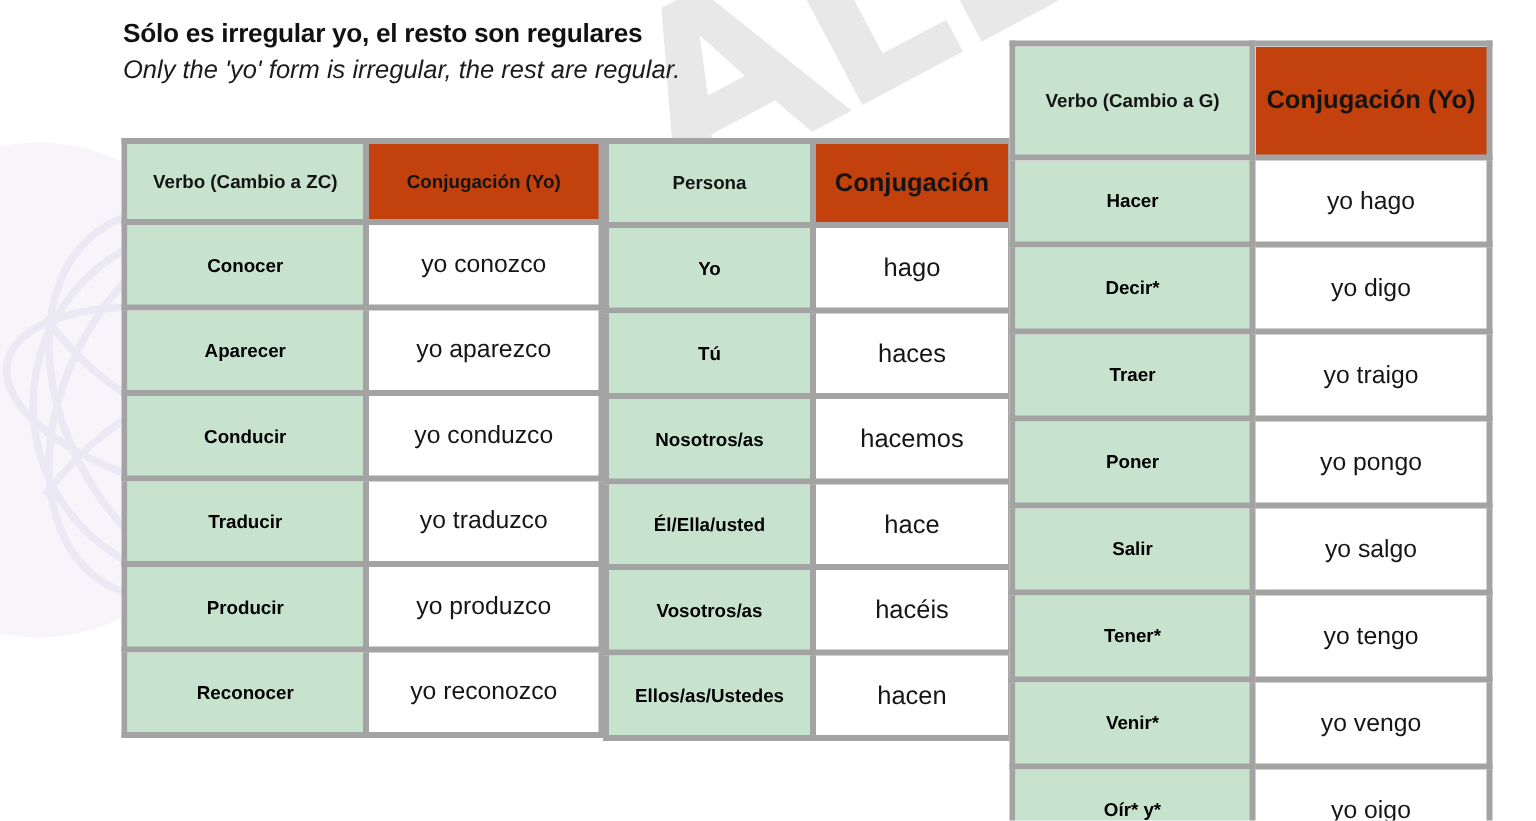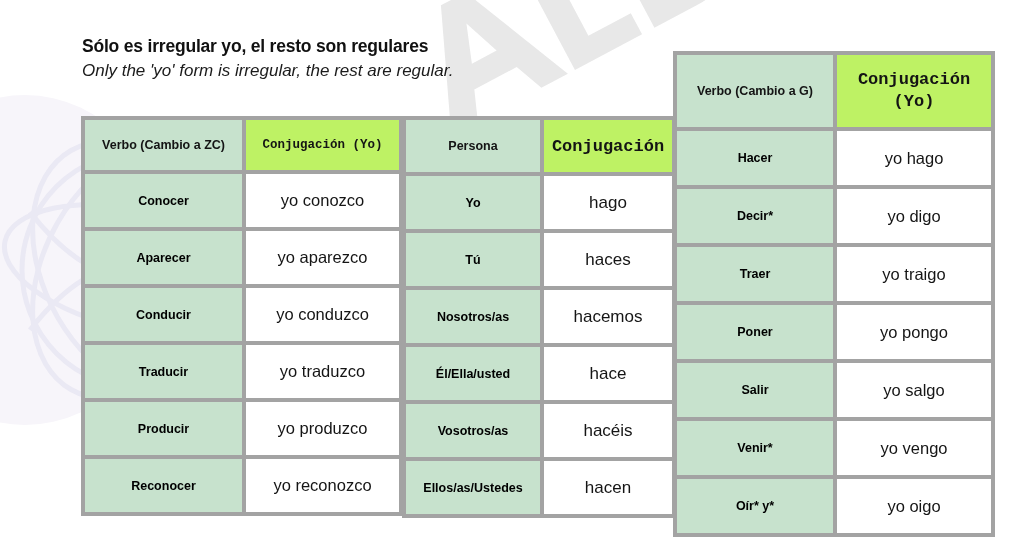--- a/index.html
+++ b/index.html
@@ -51,21 +51,20 @@
     border-radius: 50%;
     background: #f7f5fa;
   }
 
   
   #page {
     position: relative;
     z-index: 1;
     width: 1024px;
     height: 406px;
-    margin-top: 24px;
   }
 
   
   #heading-block {
     position: absolute;
     left: 82px;
     top: 10px;
     width: 520px;
   }
   #title-es {
@@ -106,24 +105,23 @@
   .cell-conj {
     background: #ffffff;
     color: #151515;
   }
   .head-verb {
     background: #c7e2cd;
     font-weight: bold;
     color: #141414;
   }
   .head-conj {
-    background: #bef264;
+    background: #c2410c;
     font-weight: bold;
     color: #141414;
-    font-family: Liberation Mono, monospace;
   }
 
   
   #table-zc { left: 81px; top: 92px; width: 310px; }
   #table-zc .head-verb  { font-size: 12.5px; height: 50px; width: 157px; }
   #table-zc .head-conj  { font-size: 12.5px; height: 50px; width: 153px; }
   #table-zc .cell-verb  { font-size: 12.5px; height: 53px; }
   #table-zc .cell-conj  { font-size: 16.5px; height: 53px; }
 
   
@@ -288,20 +286,24 @@
       </tr>
       <tr>
         <td class="cell-verb">Poner</td>
         <td class="cell-conj">yo pongo</td>
       </tr>
       <tr>
         <td class="cell-verb">Salir</td>
         <td class="cell-conj">yo salgo</td>
       </tr>
       <tr>
+        <td class="cell-verb">Tener*</td>
+        <td class="cell-conj">yo tengo</td>
+      </tr>
+      <tr>
         <td class="cell-verb">Venir*</td>
         <td class="cell-conj">yo vengo</td>
       </tr>
       <tr>
         <td class="cell-verb">Oír* y*</td>
         <td class="cell-conj">yo oigo</td>
       </tr>
     </tbody>
   </table>
 

